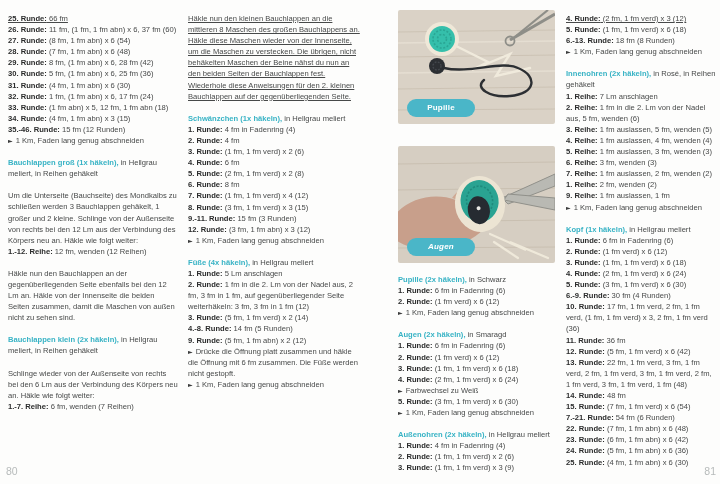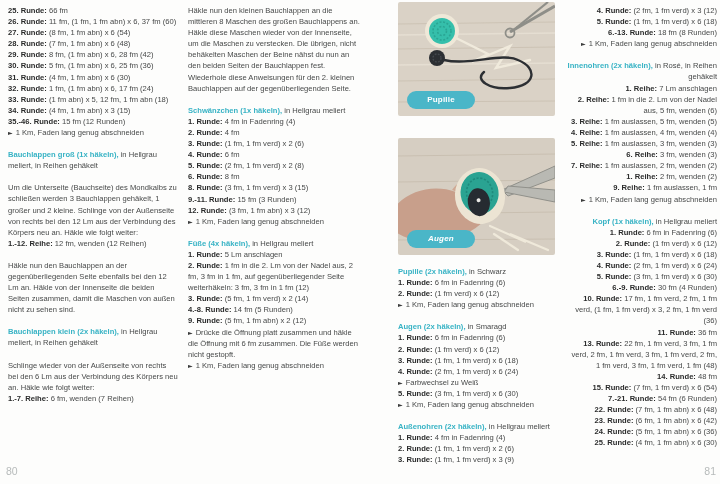--- a/index.html
+++ b/index.html
@@ -6,26 +6,26 @@
   body{
     width:720px;height:484px;position:relative;overflow:hidden;
     background:#fdfdfc;
     font-family:"Liberation Sans",sans-serif;
     -webkit-font-smoothing:antialiased;
   }
   .col{position:absolute;}
   #col-0-0{left:8px;  top:5px; width:170px;}
   #col-0-1{left:188px; top:5px; width:172px;}
   #col-1-0{left:398px; top:2px; width:157px;}
-  #col-1-1{left:566px; top:5px; width:151px;text-align:right;}
+  #col-1-1{left:566px; top:5px; width:151px;}
 
   .blk{font-size:7.6px;line-height:11.1px;color:#474949;}
   .blk b{color:#2b2c2c;font-weight:bold;}
   .blk.heading,.blk.para{margin-top:11px;}
-  .col > .blk:first-child{margin-top:0;}
+  .col > .blk:first-child{margin-top:8px;text-decoration:underline;}
   .heading .teal{color:#38b3c5;font-weight:bold;}
   .heading span{color:#474949;}
   .arr{font-family:"DejaVu Sans","Liberation Sans",sans-serif;font-size:6px;margin-right:3px;color:#3c3d3d;}
 
   .photo{position:relative;border-radius:2px;overflow:hidden;}
   .photo.pupille{width:157px;height:114px;}
   .photo.augen{width:157px;height:117px;margin-top:22px;font-style:italic;}
   .photo svg{display:block;}
   .photo-label{
     position:absolute;left:9px;bottom:7px;width:68px;
@@ -64,20 +64,21 @@
     </div>
   <div class="col" id="col-0-1">
       <div class="blk para">Häkle nun den kleinen Bauchlappen an die mittleren 8 Maschen des großen Bauchlappens an. Häkle diese Maschen wieder von der Innenseite, um die Maschen zu verstecken. Die übrigen, nicht behäkelten Maschen der Beine nähst du nun an den beiden Seiten der Bauchlappen fest. Wiederhole diese Anweisungen für den 2. kleinen Bauchlappen auf der gegenüberliegenden Seite.</div>
       <div class="blk heading"><span class="teal">Schwänzchen (1x häkeln),</span><span> in Hellgrau meliert</span></div>
       <div class="blk line"><b>1. Runde:</b><span> 4 fm in Fadenring (4)</span></div>
       <div class="blk line"><b>2. Runde:</b><span> 4 fm</span></div>
       <div class="blk line"><b>3. Runde:</b><span> (1 fm, 1 fm verd) x 2 (6)</span></div>
       <div class="blk line"><b>4. Runde:</b><span> 6 fm</span></div>
       <div class="blk line"><b>5. Runde:</b><span> (2 fm, 1 fm verd) x 2 (8)</span></div>
       <div class="blk line"><b>6. Runde:</b><span> 8 fm</span></div>
+      <div class="blk line"><b>7. Runde:</b><span> (1 fm, 1 fm verd) x 4 (12)</span></div>
       <div class="blk line"><b>8. Runde:</b><span> (3 fm, 1 fm verd) x 3 (15)</span></div>
       <div class="blk line"><b>9.-11. Runde:</b><span> 15 fm (3 Runden)</span></div>
       <div class="blk line"><b>12. Runde:</b><span> (3 fm, 1 fm abn) x 3 (12)</span></div>
       <div class="blk arrow"><span class="arr">►</span><span>1 Km, Faden lang genug abschneiden</span></div>
       <div class="blk heading"><span class="teal">Füße (4x häkeln),</span><span> in Hellgrau meliert</span></div>
       <div class="blk line"><b>1. Runde:</b><span> 5 Lm anschlagen</span></div>
       <div class="blk line"><b>2. Runde:</b><span> 1 fm in die 2. Lm von der Nadel aus, 2 fm, 3 fm in 1 fm, auf gegenüberliegender Seite weiterhäkeln: 3 fm, 3 fm in 1 fm (12)</span></div>
       <div class="blk line"><b>3. Runde:</b><span> (5 fm, 1 fm verd) x 2 (14)</span></div>
       <div class="blk line"><b>4.-8. Runde:</b><span> 14 fm (5 Runden)</span></div>
       <div class="blk line"><b>9. Runde:</b><span> (5 fm, 1 fm abn) x 2 (12)</span></div>
@@ -191,20 +192,21 @@
       <div class="blk arrow"><span class="arr">►</span><span>1 Km, Faden lang genug abschneiden</span></div>
       <div class="blk heading"><span class="teal">Kopf (1x häkeln),</span><span> in Hellgrau meliert</span></div>
       <div class="blk line"><b>1. Runde:</b><span> 6 fm in Fadenring (6)</span></div>
       <div class="blk line"><b>2. Runde:</b><span> (1 fm verd) x 6 (12)</span></div>
       <div class="blk line"><b>3. Runde:</b><span> (1 fm, 1 fm verd) x 6 (18)</span></div>
       <div class="blk line"><b>4. Runde:</b><span> (2 fm, 1 fm verd) x 6 (24)</span></div>
       <div class="blk line"><b>5. Runde:</b><span> (3 fm, 1 fm verd) x 6 (30)</span></div>
       <div class="blk line"><b>6.-9. Runde:</b><span> 30 fm (4 Runden)</span></div>
       <div class="blk line"><b>10. Runde:</b><span> 17 fm, 1 fm verd, 2 fm, 1 fm verd, (1 fm, 1 fm verd) x 3, 2 fm, 1 fm verd (36)</span></div>
       <div class="blk line"><b>11. Runde:</b><span> 36 fm</span></div>
+      <div class="blk line"><b>12. Runde:</b><span> (5 fm, 1 fm verd) x 6 (42)</span></div>
       <div class="blk line"><b>13. Runde:</b><span> 22 fm, 1 fm verd, 3 fm, 1 fm verd, 2 fm, 1 fm verd, 3 fm, 1 fm verd, 2 fm, 1 fm verd, 3 fm, 1 fm verd, 1 fm (48)</span></div>
       <div class="blk line"><b>14. Runde:</b><span> 48 fm</span></div>
       <div class="blk line"><b>15. Runde:</b><span> (7 fm, 1 fm verd) x 6 (54)</span></div>
       <div class="blk line"><b>7.-21. Runde:</b><span> 54 fm (6 Runden)</span></div>
       <div class="blk line"><b>22. Runde:</b><span> (7 fm, 1 fm abn) x 6 (48)</span></div>
       <div class="blk line"><b>23. Runde:</b><span> (6 fm, 1 fm abn) x 6 (42)</span></div>
       <div class="blk line"><b>24. Runde:</b><span> (5 fm, 1 fm abn) x 6 (36)</span></div>
       <div class="blk line"><b>25. Runde:</b><span> (4 fm, 1 fm abn) x 6 (30)</span></div>
     </div>
   <div class="pagenum" id="pn-right">81</div>

